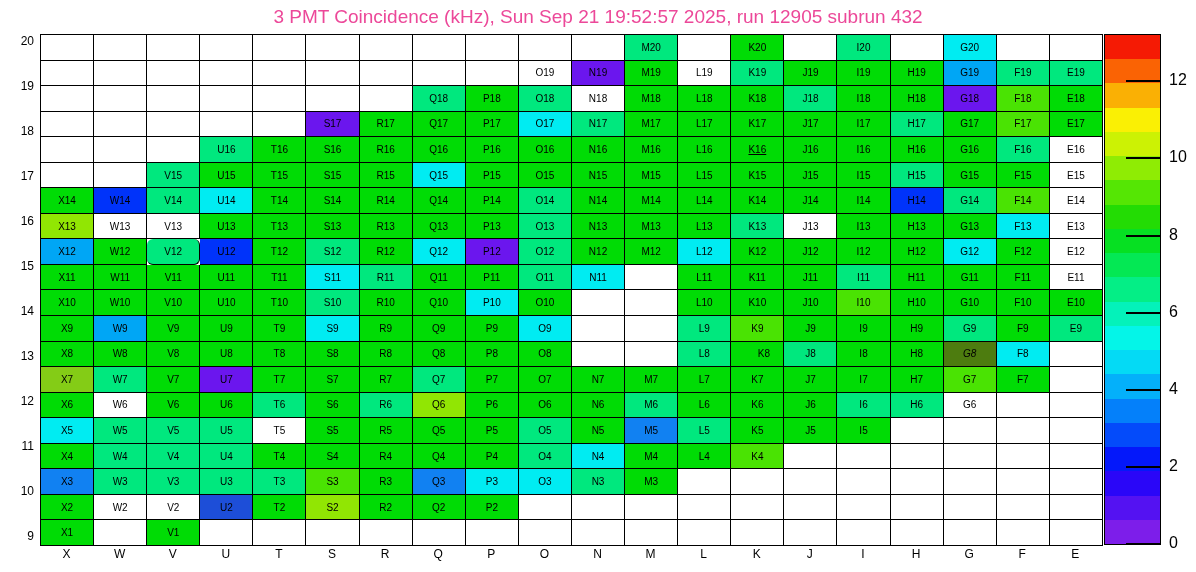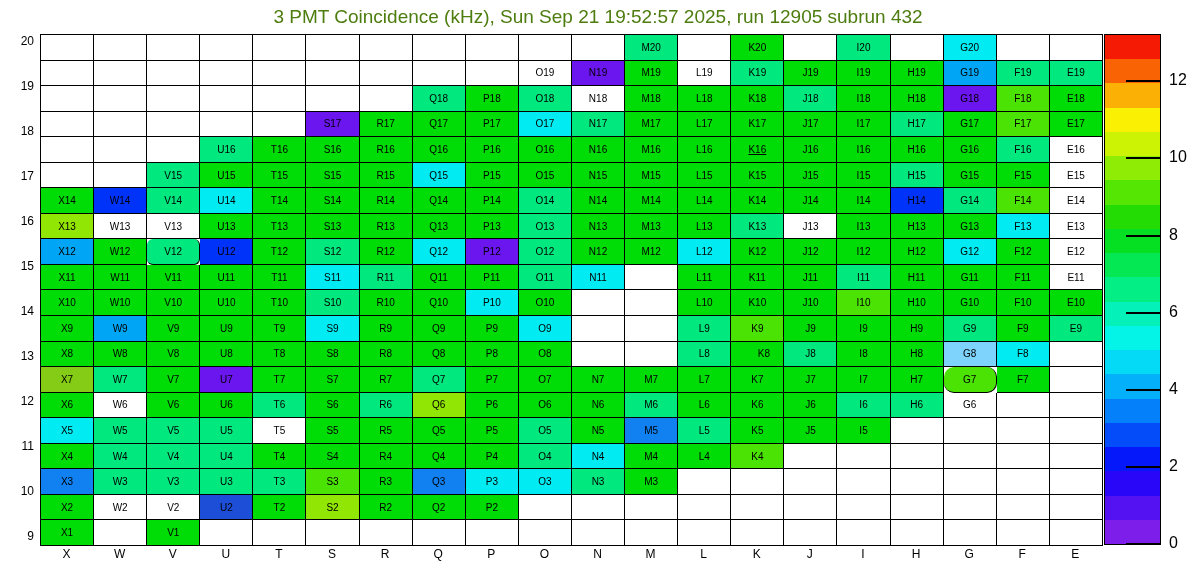--- a/index.html
+++ b/index.html
@@ -1,19 +1,19 @@
 <!DOCTYPE html>
 <html><head>
 <meta charset="utf-8">
 <style>
   html,body{margin:0;padding:0;background:#ffffff;}
   body{font-family:"Liberation Sans","DejaVu Sans",sans-serif;}
   #canvas{position:relative;width:1196px;height:572px;background:#ffffff;overflow:hidden;}
   #title{position:absolute;left:0;top:6px;width:1196px;text-align:center;
-         font-size:19px;color:#4d7c0f;letter-spacing:0px;}
+         font-size:19px;color:#ec4899;letter-spacing:0px;}
   #plot{position:absolute;left:40px;top:34px;width:1062px;height:511px;
         display:grid;grid-template-columns:repeat(20,1fr);grid-template-rows:repeat(20,1fr);
         border-top:1px solid #000;border-left:1px solid #000;box-sizing:content-box;}
   .cell{border-right:1px solid #000;border-bottom:1px solid #000;
         display:flex;align-items:center;justify-content:center;
         font-size:10px;color:#000;background:#fff;overflow:hidden;}
   #yaxis{position:absolute;left:8px;top:34px;width:26px;height:511px;
          display:flex;flex-direction:column;gap:31px;}
   #yaxis div{flex:1;display:flex;align-items:center;justify-content:flex-end;
              font-size:12px;color:#000;}
@@ -304,41 +304,41 @@
       <div class="cell" style="background: rgb(0, 220, 5);">Q8</div>
       <div class="cell" style="background: rgb(0, 220, 5);">P8</div>
       <div class="cell" style="background: rgb(0, 220, 5);">O8</div>
       <div class="cell"></div>
       <div class="cell"></div>
       <div class="cell" style="background: rgb(0, 232, 126);">L8</div>
       <div class="cell" style="background: rgb(0, 220, 5); padding-left: 13px;">K8</div>
       <div class="cell" style="background: rgb(0, 232, 126);">J8</div>
       <div class="cell" style="background: rgb(0, 220, 5);">I8</div>
       <div class="cell" style="background: rgb(0, 220, 5);">H8</div>
-      <div class="cell" style="background: #7dd3fc;">G8</div>
+      <div class="cell" style="background: #4d7c0f; font-style: italic;">G8</div>
       <div class="cell" style="background: rgb(0, 236, 242);">F8</div>
       <div class="cell"></div>
       <div class="cell" style="background: #84cc16;">X7</div>
       <div class="cell" style="background: rgb(0, 232, 126);">W7</div>
       <div class="cell" style="background: rgb(0, 220, 5);">V7</div>
       <div class="cell" style="background: rgb(107, 22, 238);">U7</div>
       <div class="cell" style="background: rgb(0, 220, 5);">T7</div>
       <div class="cell" style="background: rgb(0, 220, 5);">S7</div>
       <div class="cell" style="background: rgb(0, 220, 5);">R7</div>
       <div class="cell" style="background: rgb(0, 232, 126);">Q7</div>
       <div class="cell" style="background: rgb(0, 220, 5);">P7</div>
       <div class="cell" style="background: rgb(0, 220, 5);">O7</div>
       <div class="cell" style="background: rgb(0, 220, 5);">N7</div>
       <div class="cell" style="background: rgb(0, 220, 5);">M7</div>
       <div class="cell" style="background: rgb(0, 220, 5);">L7</div>
       <div class="cell" style="background: rgb(0, 220, 5);">K7</div>
       <div class="cell" style="background: rgb(0, 220, 5);">J7</div>
       <div class="cell" style="background: rgb(0, 220, 5);">I7</div>
       <div class="cell" style="background: rgb(0, 220, 5);">H7</div>
-      <div class="cell" style="background: rgb(74, 227, 3); border-radius: 10px;">G7</div>
+      <div class="cell" style="background: rgb(74, 227, 3);">G7</div>
       <div class="cell" style="background: rgb(0, 220, 5);">F7</div>
       <div class="cell"></div>
       <div class="cell" style="background: rgb(0, 220, 5);">X6</div>
       <div class="cell" style="background: rgb(255, 255, 255);">W6</div>
       <div class="cell" style="background: rgb(0, 220, 5);">V6</div>
       <div class="cell" style="background: rgb(0, 220, 5);">U6</div>
       <div class="cell" style="background: rgb(0, 232, 126);">T6</div>
       <div class="cell" style="background: rgb(0, 220, 5);">S6</div>
       <div class="cell" style="background: rgb(0, 232, 126);">R6</div>
       <div class="cell" style="background: rgb(145, 230, 3);">Q6</div>

